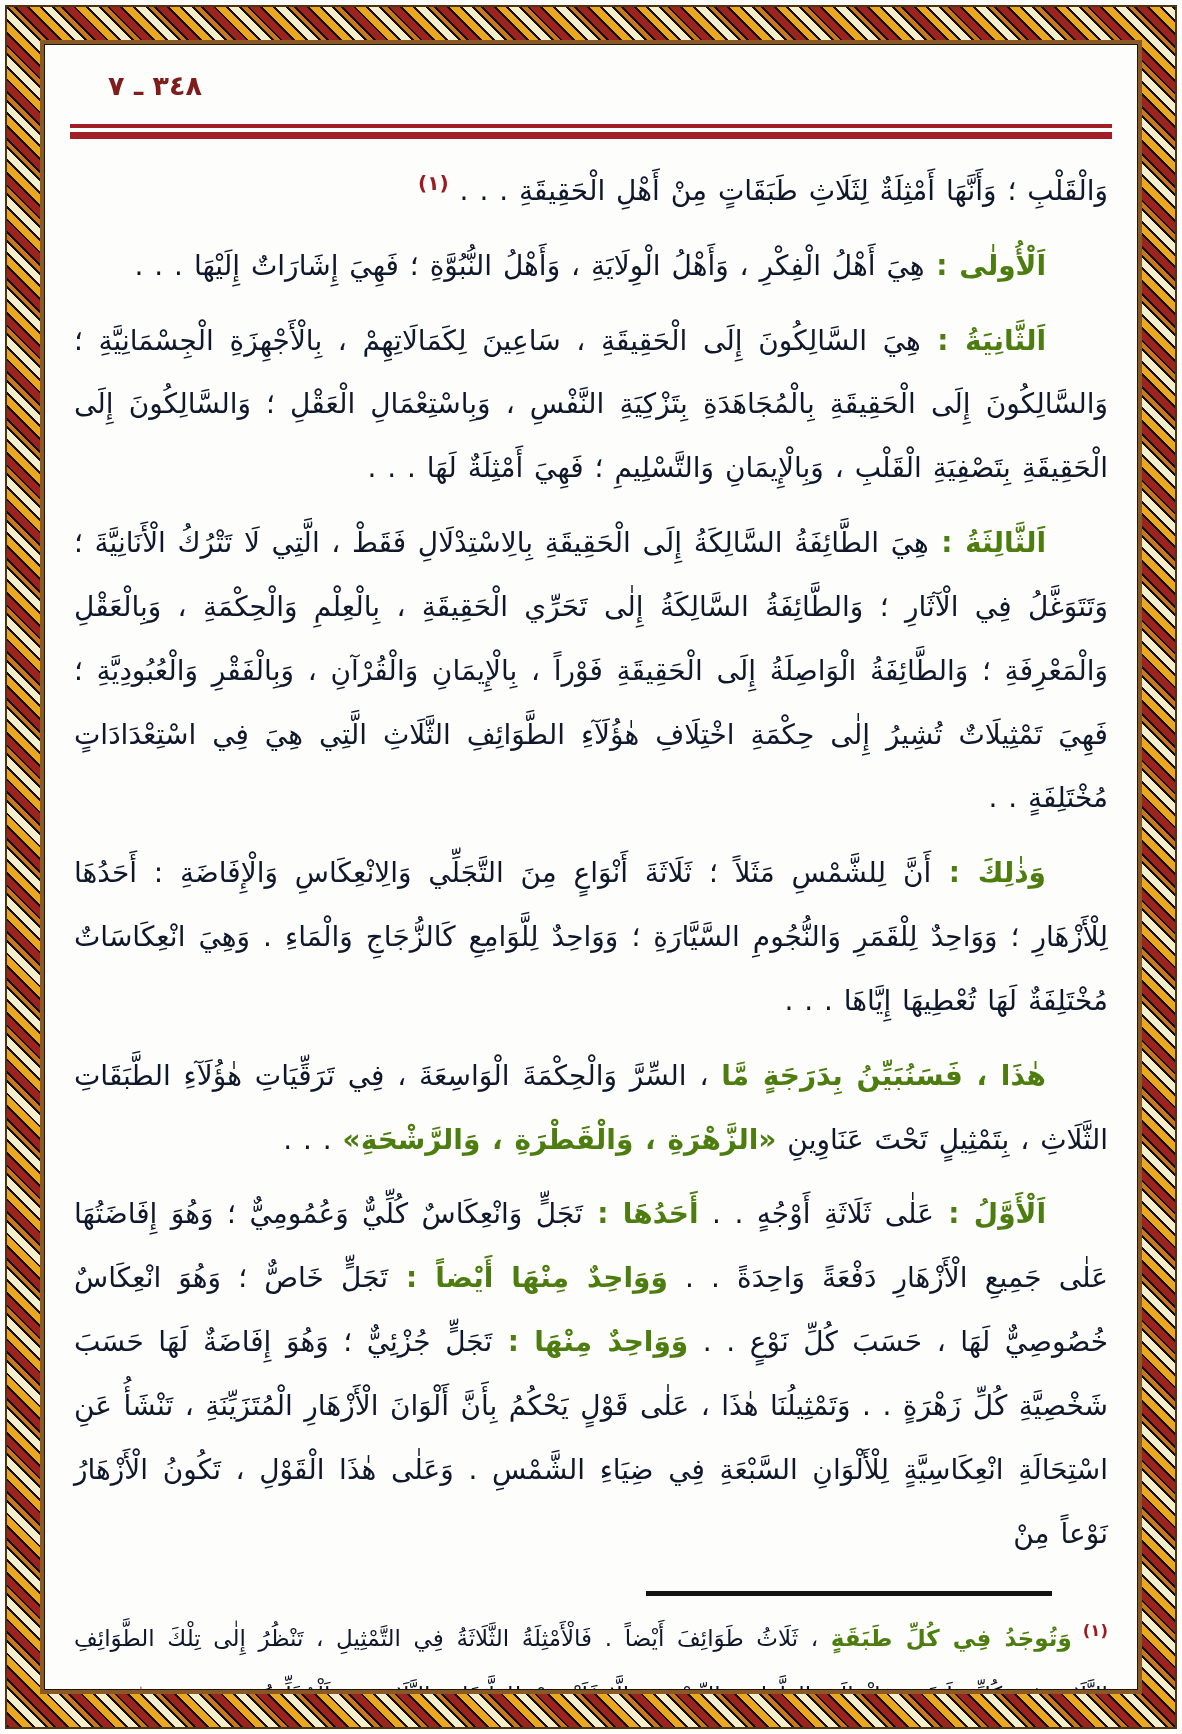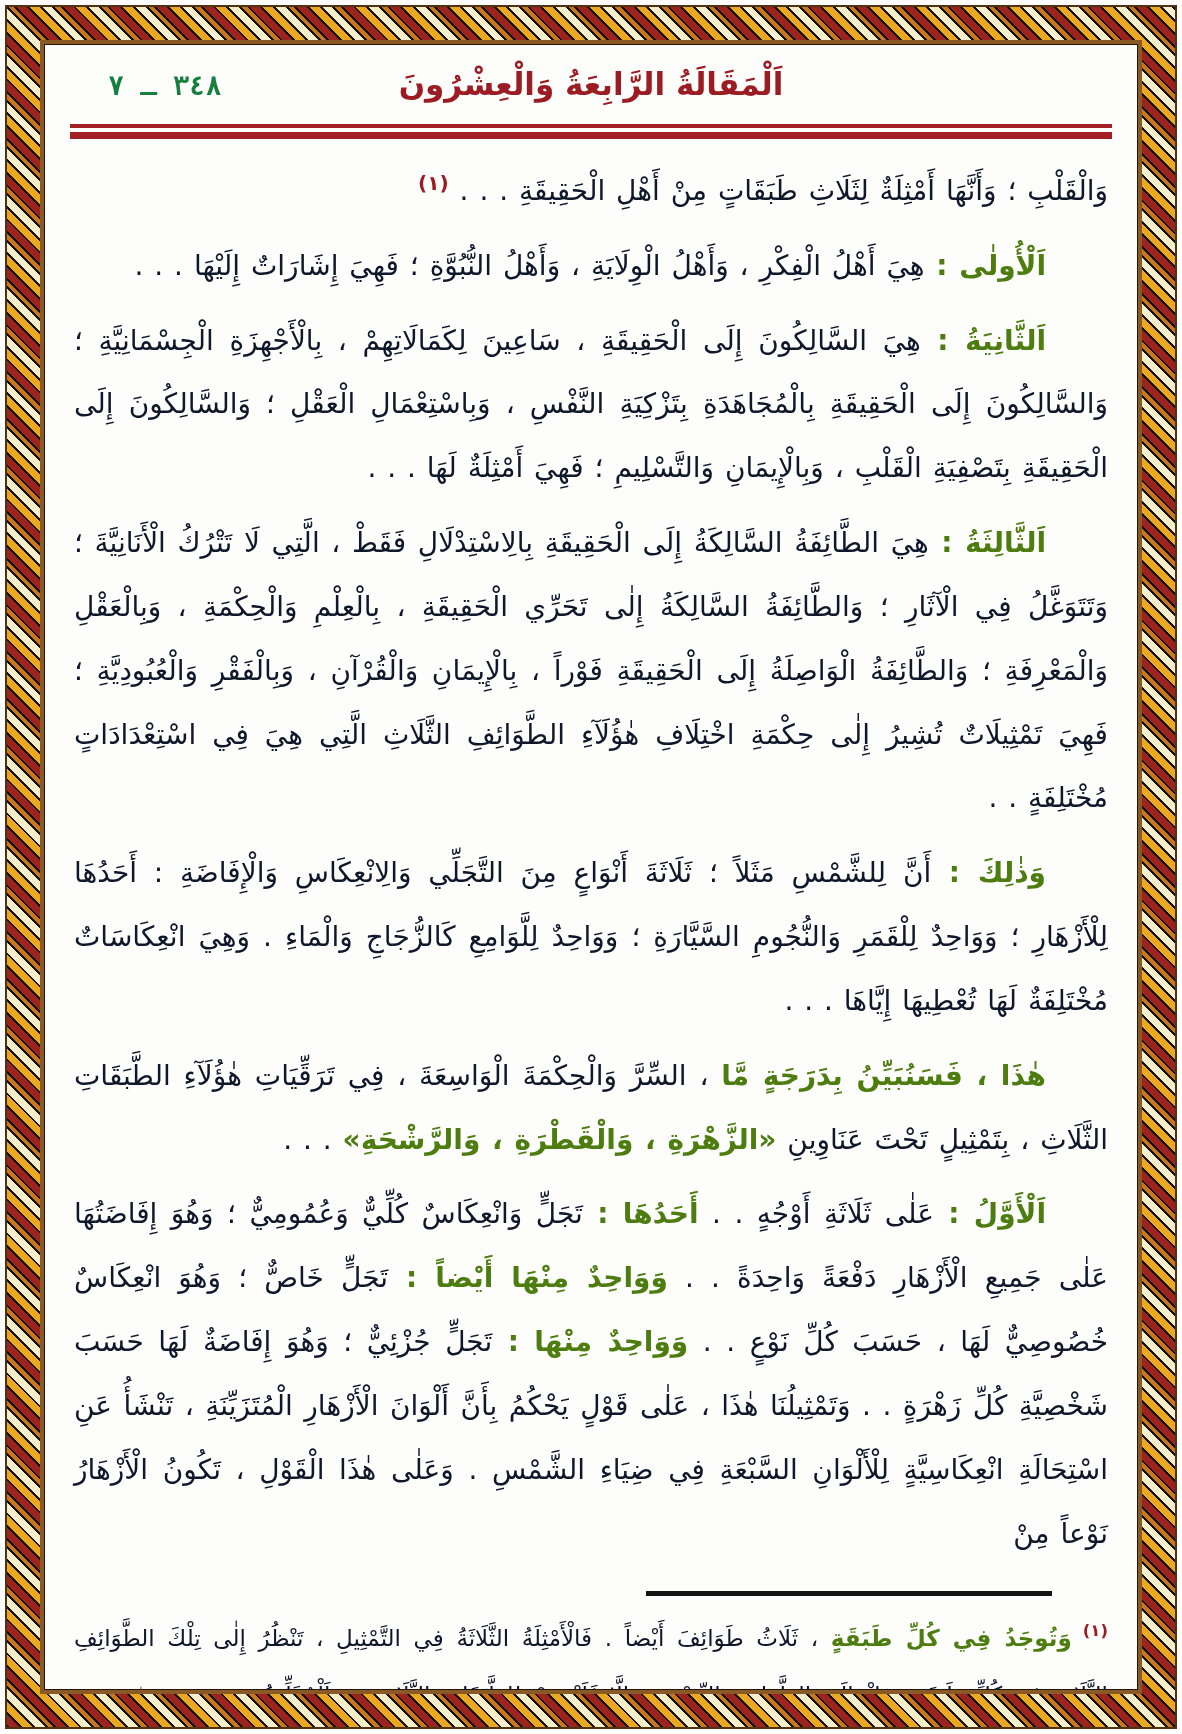--- a/index.html
+++ b/index.html
@@ -43,23 +43,22 @@
     position:absolute; right:250px; left:250px; top:0;
     text-align:center;
     font-size:31px; font-weight:bold;
     color:#9b1c22;
     letter-spacing:0px;
     white-space:nowrap;
   }
   .page-number{
     position:absolute; left:40px; top:4px;
     font-size:27px; font-weight:bold;
-    color:#15803d;
+    color:#7f1d1d;
     direction:rtl;
-    font-family:Liberation Mono, monospace;
   }
   .header-rule{
     height:4px;
     border-top:4px solid #a01e24;
     border-bottom:7px solid #a01e24;
     margin:6px 2px 20px 2px;
   }
   .body-text{ padding:0 6px; }
   .para{
     margin:11px 0;
@@ -93,21 +92,20 @@
   }
 </style>
 </head>
 <body>
 
 <div class="page">
   <div class="frame">
     <div class="content">
 
       <div class="header">
-        <div class="page-title">اَلْمَقَالَةُ الرَّابِعَةُ وَالْعِشْرُونَ</div>
         <div class="page-number">٣٤٨ ـ ٧</div>
       </div>
 
       <div class="header-rule"></div>
 
       <div class="body-text" id="body-container">
           <p class="para"><span class="seg-black">وَالْقَلْبِ ؛ وَأَنَّهَا أَمْثِلَةٌ لِثَلَاثِ طَبَقَاتٍ مِنْ أَهْلِ الْحَقِيقَةِ . . . </span><span class="seg-marker">(١)</span></p>
           <p class="para indent"><span class="seg-red">اَلْأُولٰى : </span><span class="seg-black">هِيَ أَهْلُ الْفِكْرِ ، وَأَهْلُ الْوِلَايَةِ ، وَأَهْلُ النُّبُوَّةِ ؛ فَهِيَ إِشَارَاتٌ إِلَيْهَا . . .</span></p>
           <p class="para indent"><span class="seg-red">اَلثَّانِيَةُ : </span><span class="seg-black">هِيَ السَّالِكُونَ إِلَى الْحَقِيقَةِ ، سَاعِينَ لِكَمَالَاتِهِمْ ، بِالْأَجْهِزَةِ الْجِسْمَانِيَّةِ ؛ وَالسَّالِكُونَ إِلَى الْحَقِيقَةِ بِالْمُجَاهَدَةِ بِتَزْكِيَةِ النَّفْسِ ، وَبِاسْتِعْمَالِ الْعَقْلِ ؛ وَالسَّالِكُونَ إِلَى الْحَقِيقَةِ بِتَصْفِيَةِ الْقَلْبِ ، وَبِالْإِيمَانِ وَالتَّسْلِيمِ ؛ فَهِيَ أَمْثِلَةٌ لَهَا . . .</span></p>
           <p class="para indent"><span class="seg-red">اَلثَّالِثَةُ : </span><span class="seg-black">هِيَ الطَّائِفَةُ السَّالِكَةُ إِلَى الْحَقِيقَةِ بِالِاسْتِدْلَالِ فَقَطْ ، الَّتِي لَا تَتْرُكُ الْأَنَانِيَّةَ ؛ وَتَتَوَغَّلُ فِي الْآثَارِ ؛ وَالطَّائِفَةُ السَّالِكَةُ إِلٰى تَحَرِّي الْحَقِيقَةِ ، بِالْعِلْمِ وَالْحِكْمَةِ ، وَبِالْعَقْلِ وَالْمَعْرِفَةِ ؛ وَالطَّائِفَةُ الْوَاصِلَةُ إِلَى الْحَقِيقَةِ فَوْراً ، بِالْإِيمَانِ وَالْقُرْآنِ ، وَبِالْفَقْرِ وَالْعُبُودِيَّةِ ؛ فَهِيَ تَمْثِيلَاتٌ تُشِيرُ إِلٰى حِكْمَةِ اخْتِلَافِ هٰؤُلَآءِ الطَّوَائِفِ الثَّلَاثِ الَّتِي هِيَ فِي اسْتِعْدَادَاتٍ مُخْتَلِفَةٍ . .</span></p>

